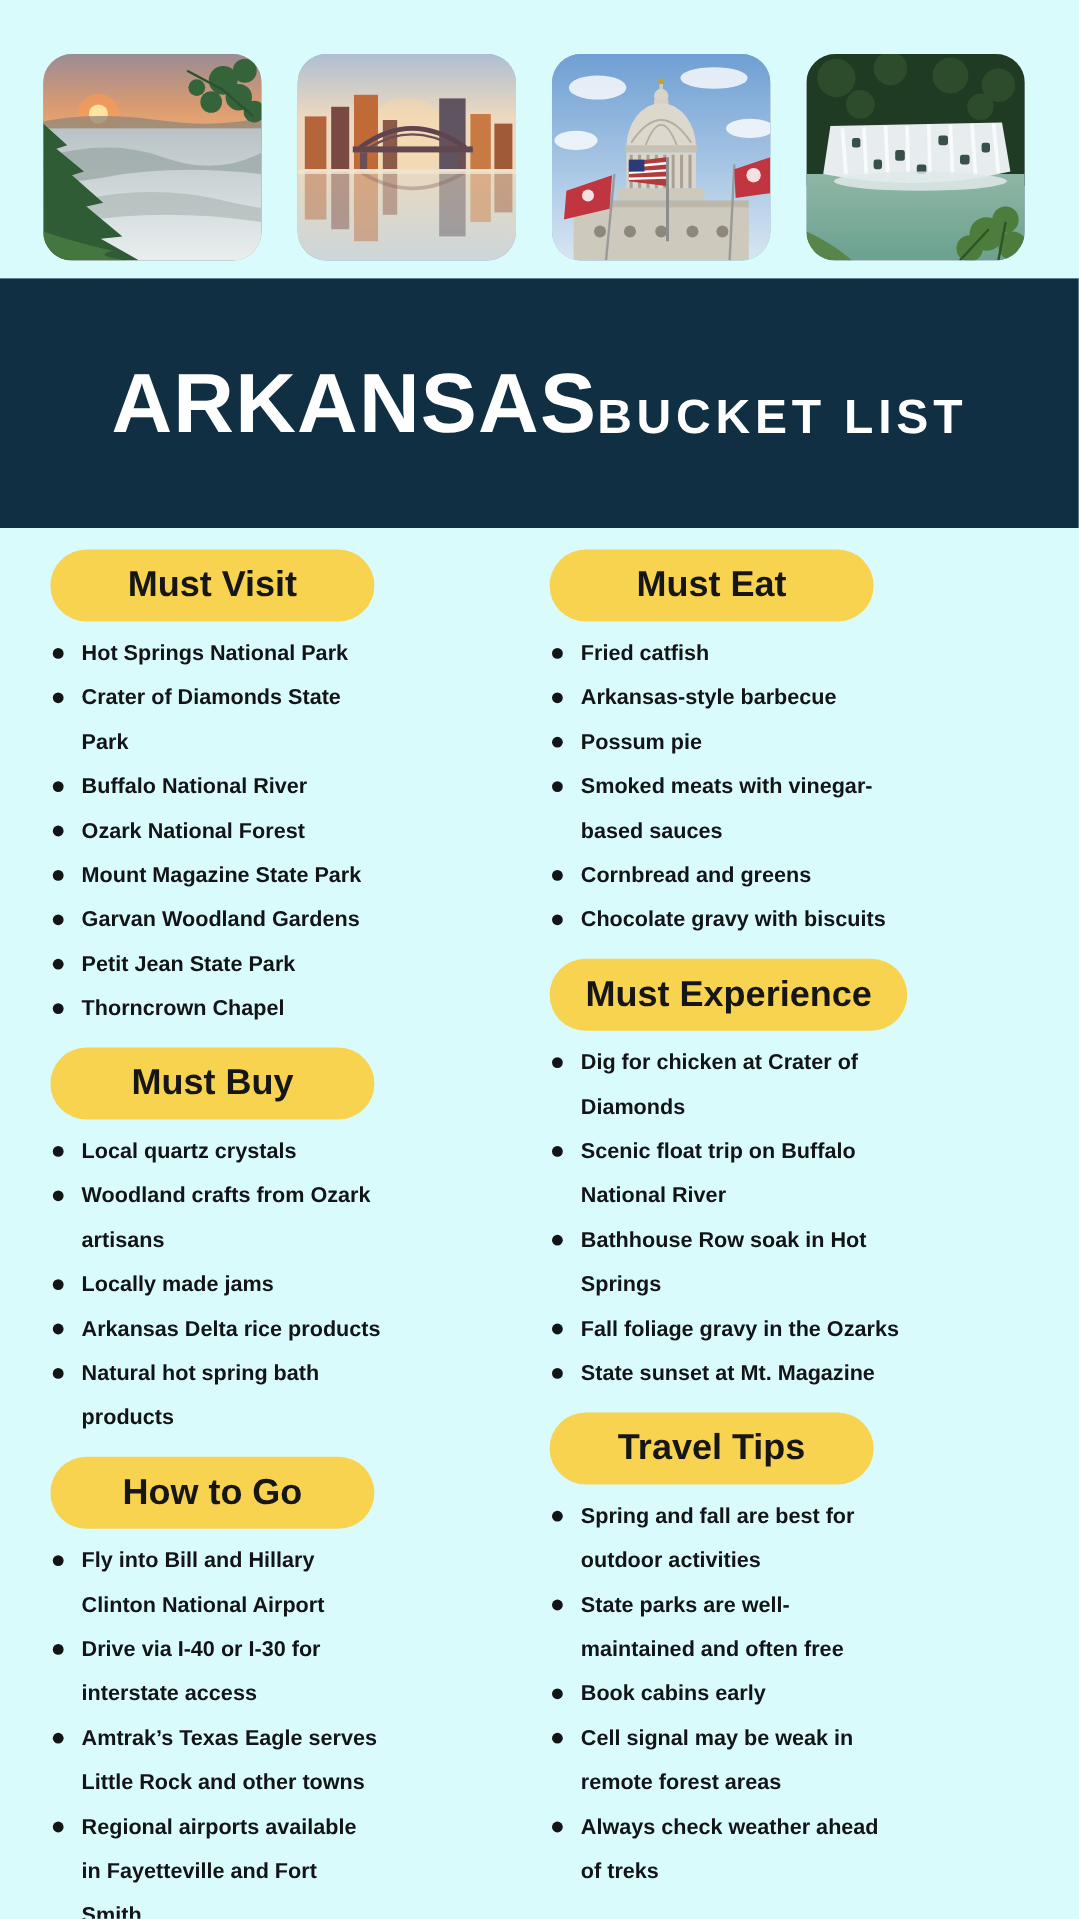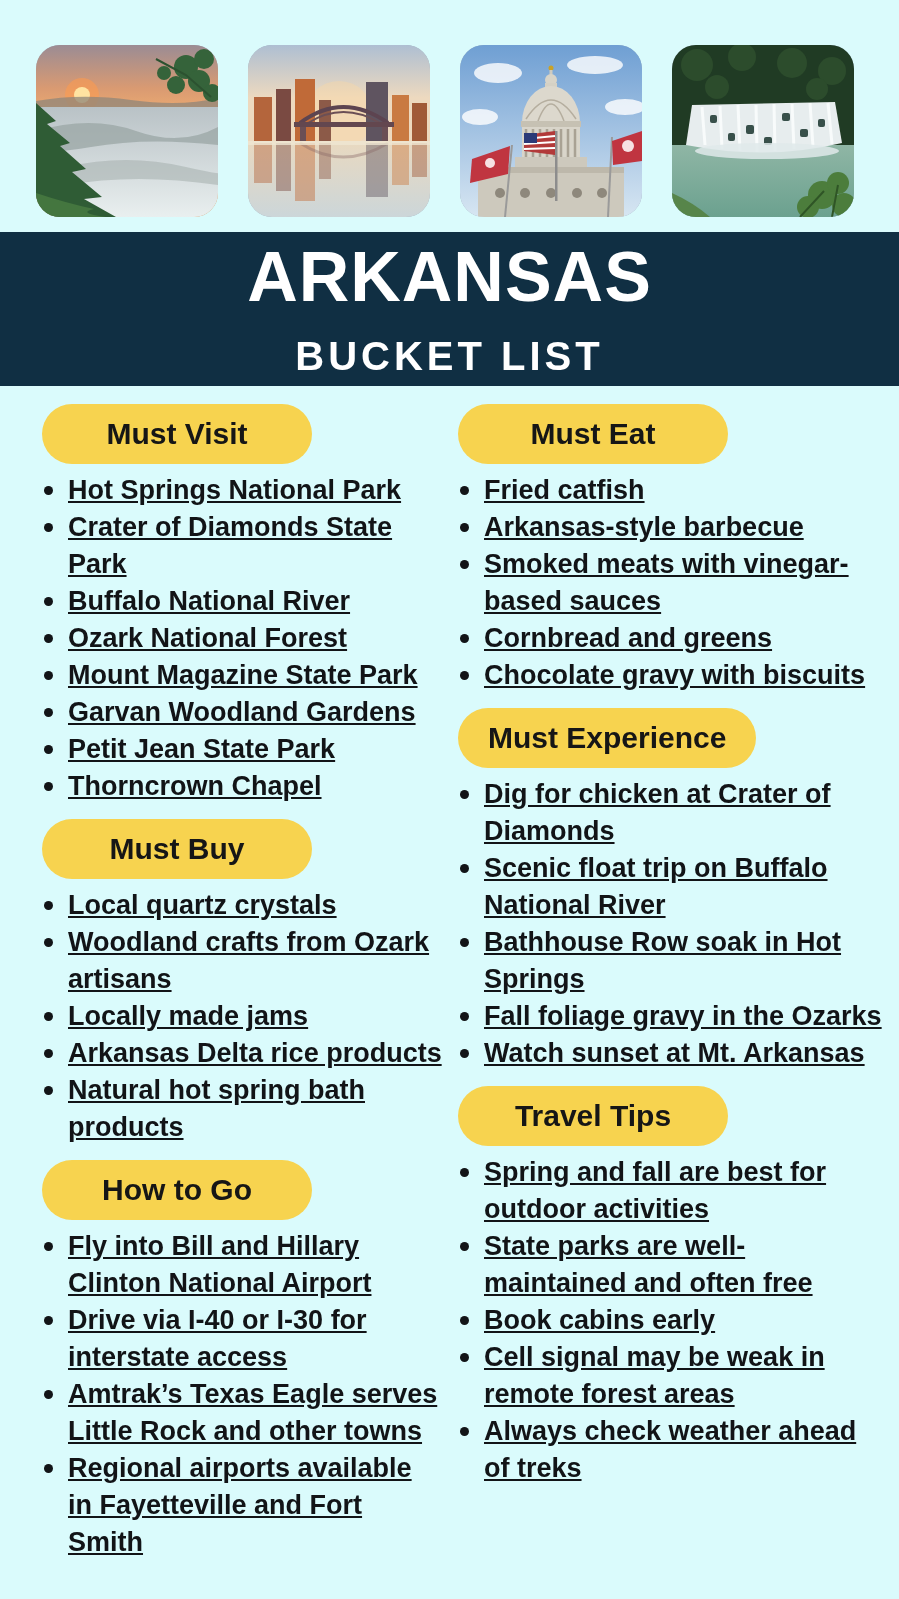--- a/index.html
+++ b/index.html
@@ -25,24 +25,24 @@
   .photo{
     width:182px;height:172px;
     border-radius:24px;
     overflow:hidden;
     flex:0 0 auto;
     background:#9ab;
   }
   .photo svg{display:block;width:100%;height:100%;}
   .banner{
     margin-top:15px;
-    height:154px;
+    height:208px;
     background:var(--navy);
     display:flex;
-    flex-direction:column;
+    flex-direction:row;
     align-items:center;
     justify-content:center;
   }
   .banner-title{
     color:#fff;
     font-size:70px;
     font-weight:bold;
     letter-spacing:1px;
     line-height:1;
   }
@@ -52,21 +52,21 @@
     font-size:40px;
     font-weight:bold;
     letter-spacing:4px;
     line-height:1;
   }
   .content{
     display:grid;
     grid-template-columns:416px 1fr;
     padding:18px 8px 0 28px;
   }
-  .section{margin-top:14px;text-decoration:underline;}
+  .section{margin-top:14px;}
   .col > .section:first-child{margin-top:0;}
   .pill{
     display:inline-block;
     min-width:270px;
     height:60px;
     line-height:60px;
     padding:0 30px;
     margin:0 0 8px 14px;
     background:var(--yellow);
     border-radius:30px;
@@ -75,21 +75,21 @@
     font-weight:bold;
     color:#161616;
   }
   ul.bullet-list{
     list-style:none;
     padding-left:14px;
   }
   li.item{
     position:relative;
     padding-left:26px;
-    font-size:27px;
+    font-size:18px;
     font-weight:bold;
     line-height:37px;
     white-space:pre-line;
     color:var(--ink);
   }
   li.item::before{
     content:"";
     position:absolute;
     left:2px;top:14px;
     width:9px;height:9px;
@@ -332,34 +332,35 @@
 Little Rock and other towns</li>
             <li class="item">Regional airports available
 in Fayetteville and Fort
 Smith</li>
           </ul></section>
       </div>
     <div class="col" id="col-right">
         <section class="section"><div class="pill">Must Eat</div><ul class="bullet-list">
             <li class="item">Fried catfish</li>
             <li class="item">Arkansas-style barbecue</li>
+            <li class="item">Possum pie</li>
             <li class="item">Smoked meats with vinegar-
 based sauces</li>
             <li class="item">Cornbread and greens</li>
             <li class="item">Chocolate gravy with biscuits</li>
           </ul></section>
         <section class="section"><div class="pill">Must Experience</div><ul class="bullet-list">
             <li class="item">Dig for chicken at Crater of
 Diamonds</li>
             <li class="item">Scenic float trip on Buffalo
 National River</li>
             <li class="item">Bathhouse Row soak in Hot
 Springs</li>
             <li class="item">Fall foliage gravy in the Ozarks</li>
-            <li class="item">Watch sunset at Mt. Arkansas</li>
+            <li class="item">State sunset at Mt. Magazine</li>
           </ul></section>
         <section class="section"><div class="pill">Travel Tips</div><ul class="bullet-list">
             <li class="item">Spring and fall are best for
 outdoor activities</li>
             <li class="item">State parks are well-
 maintained and often free</li>
             <li class="item">Book cabins early</li>
             <li class="item">Cell signal may be weak in
 remote forest areas</li>
             <li class="item">Always check weather ahead

